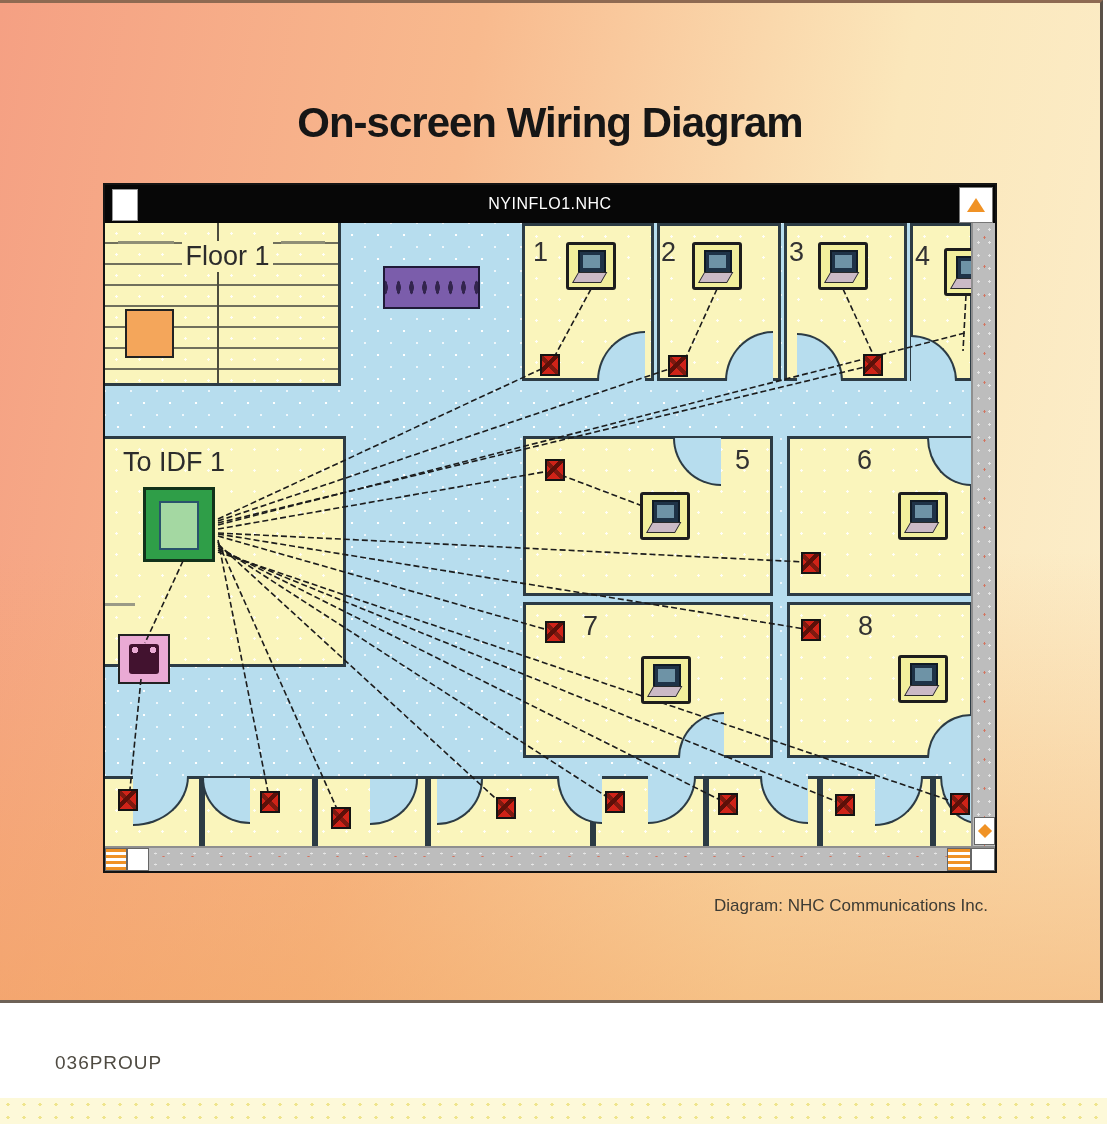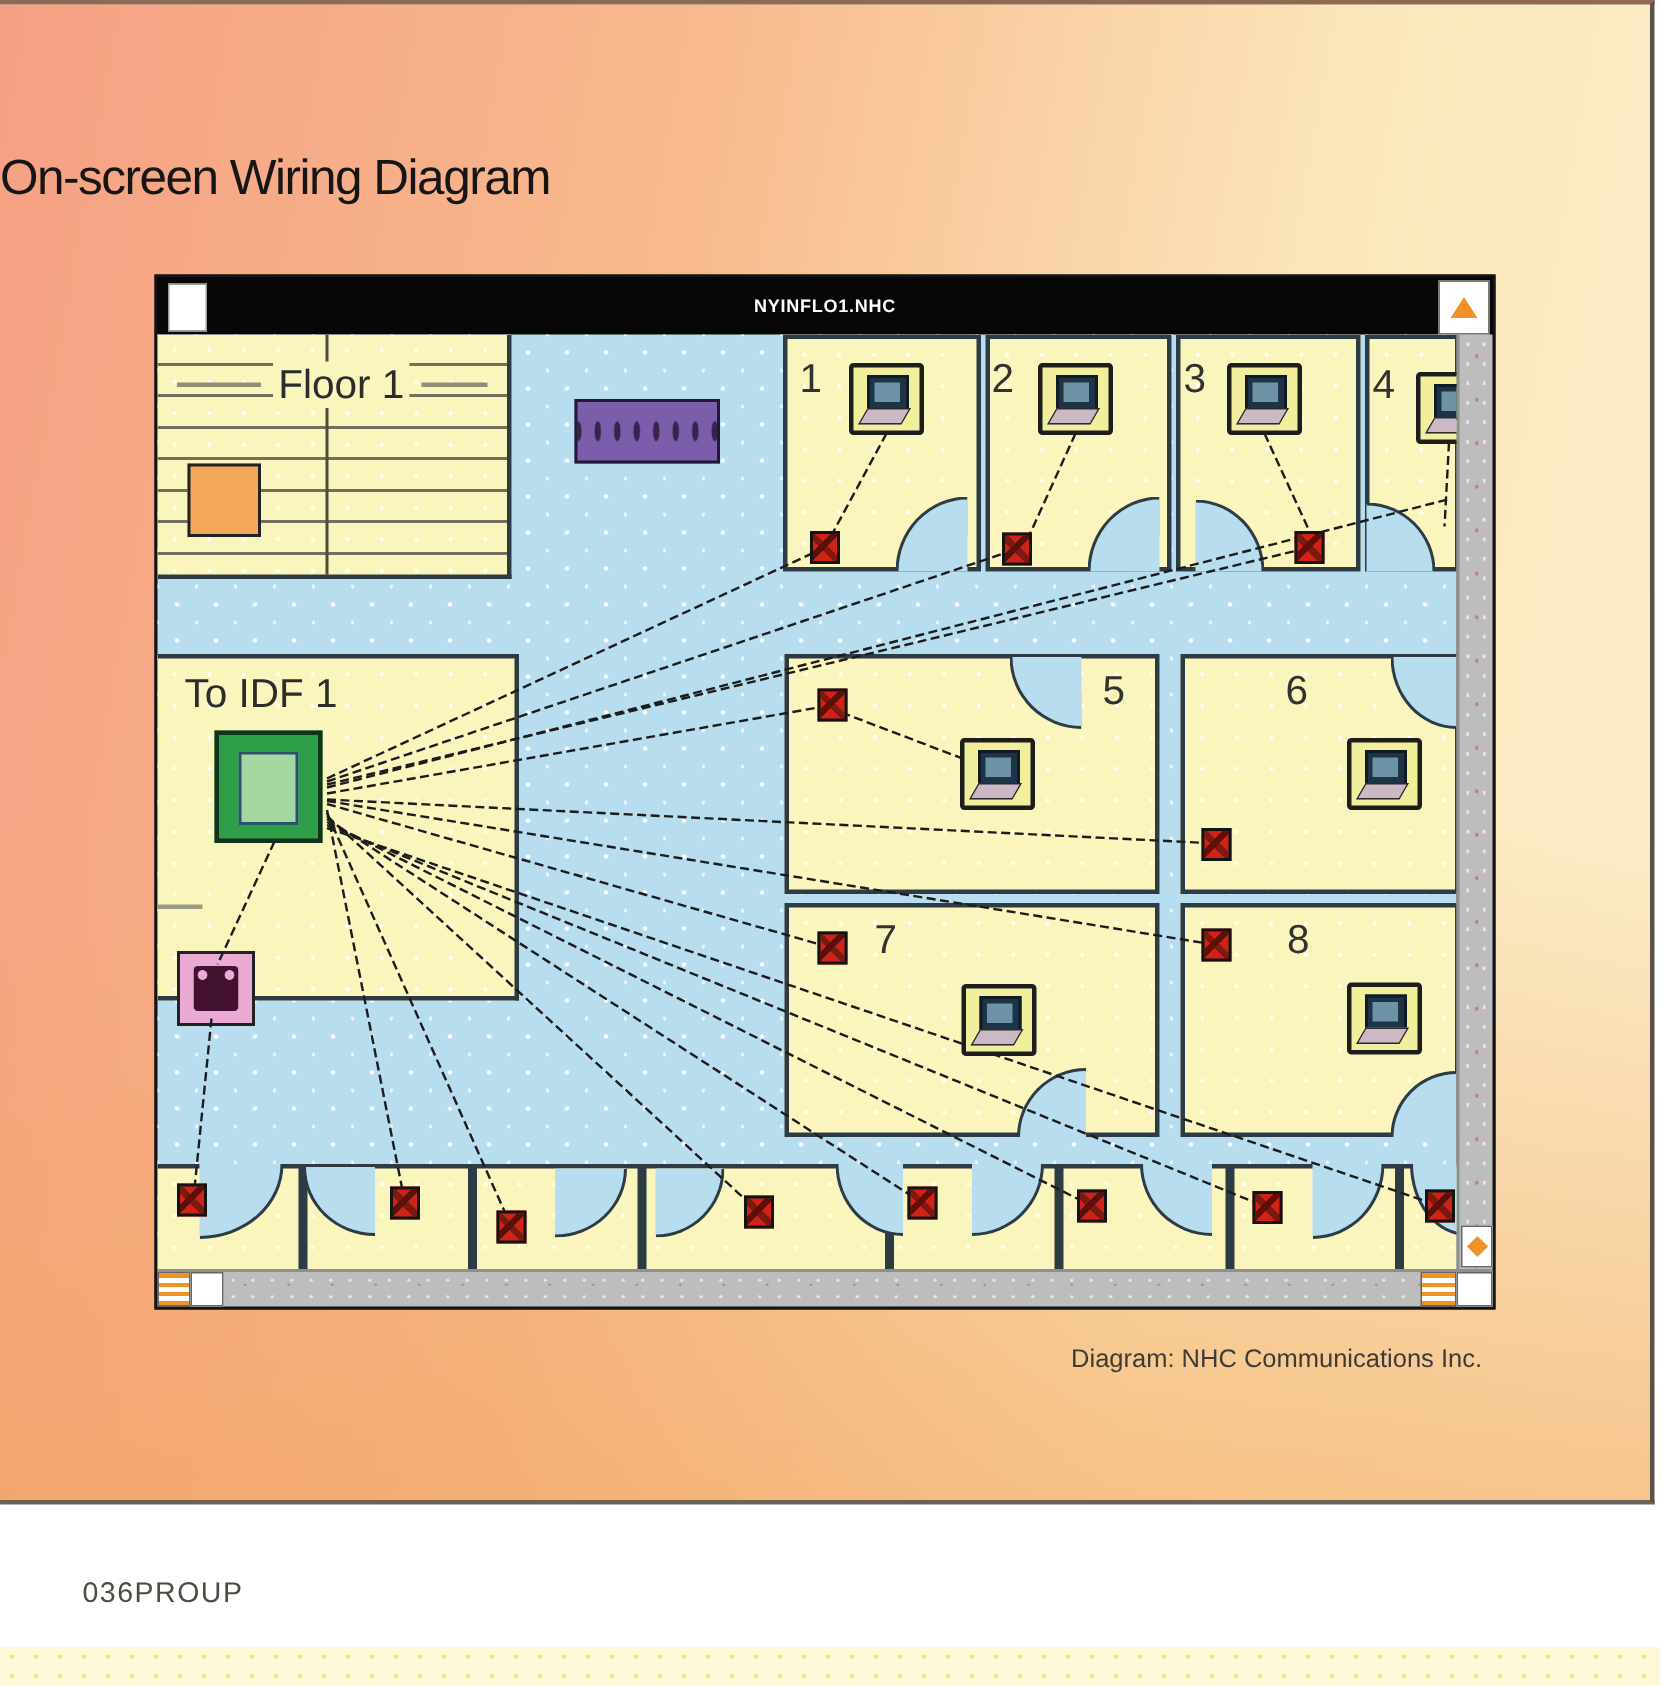--- a/index.html
+++ b/index.html
@@ -5,30 +5,30 @@
   html,body{margin:0;padding:0;}
   .page{position:relative;width:1107px;height:1124px;background:#ffffff;overflow:hidden;
         font-family:"Liberation Sans",sans-serif;}
 
   
   .art-panel{position:absolute;left:0;top:0;width:1100px;height:997px;
     border-top:3px solid #8e6a52;border-right:3px solid #5a5148;border-bottom:3px solid #6e6257;
     background:
       linear-gradient(to bottom, rgba(244,150,90,0) 55%, rgba(242,163,92,.55) 100%),
       linear-gradient(100deg,#f5a083 0%,#f8ba8e 38%,#fbe7bb 72%,#fceecb 100%);}
-  .fig-title{position:absolute;left:0;right:0;top:96px;margin:0;text-align:left;
-    font-size:33px;font-weight:normal;color:#161616;letter-spacing:-1px;}
+  .fig-title{position:absolute;left:0;right:0;top:96px;margin:0;text-align:center;
+    font-size:42px;font-weight:bold;color:#161616;letter-spacing:-1px;}
 
   
   .win{position:absolute;left:103px;top:180px;width:890px;height:686px;
        border:2px solid #141414;background:#070707;}
   .titlebar{position:relative;height:38px;background:#070707;
             display:flex;align-items:center;justify-content:center;}
   .sysbtn{position:absolute;left:7px;top:4px;width:24px;height:30px;background:#ffffff;border:1px solid #9a9a9a;}
-  .wtitle{color:#ffffff;font-size:12px;font-weight:bold;letter-spacing:.5px;}
+  .wtitle{color:#ffffff;font-size:16px;font-weight:normal;letter-spacing:.5px;}
   .maxbtn{position:absolute;right:2px;top:2px;width:32px;height:34px;background:#ffffff;
           border:1px solid #777;display:flex;align-items:center;justify-content:center;}
   .tri{width:0;height:0;border-left:9px solid transparent;border-right:9px solid transparent;
        border-bottom:14px solid #f09225;}
 
   .content{position:absolute;left:0;top:38px;width:866px;height:623px;overflow:hidden;
     background-color:#b7ddee;
     background-image:radial-gradient(#ffffff 1.3px,transparent 1.6px),
                      radial-gradient(rgba(255,255,255,.75) 1.1px,transparent 1.4px);
     background-size:26px 24px,26px 24px;background-position:0 0,13px 12px;}
@@ -42,21 +42,21 @@
     background-size:23px 21px;}
   .room-number{position:absolute;font-size:27px;color:#323232;z-index:6;}
 
   .floor1{position:absolute;left:0;top:0;width:236px;height:163px;box-sizing:border-box;
     border-right:3px solid #2c3b44;border-bottom:3px solid #2c3b44;z-index:1;
     background-color:#faf5bc;
     background-image:repeating-linear-gradient(to bottom,transparent 0 19px,#70705c 19px 21px),
                      radial-gradient(rgba(255,255,255,.9) 1.2px,transparent 1.5px);
     background-size:auto,23px 21px;}
   .floor1-divider{position:absolute;left:112px;top:0;width:2px;height:100%;background:#4c4c3e;}
-  .floor1-label{position:absolute;left:0;top:18px;width:100%;display:flex;align-items:center;
+  .floor1-label{position:absolute;left:0;top:18px;width:100%;display:flex;
     justify-content:center;gap:8px;z-index:2;}
   .floor1-label .txt{font-size:27px;color:#2c2c2c;background:#faf5bc;padding:0 3px;}
   .dash{height:3px;background:#8f8f76;}
   .dash.l{width:56px;}  .dash.r{width:44px;}
   .orange-box{position:absolute;left:20px;top:86px;width:45px;height:45px;
     background:#f4a65b;border:2px solid #222;z-index:3;}
 
   .idf-room{position:absolute;left:0;top:213px;width:241px;height:231px;box-sizing:border-box;
     border:3px solid #2c3b44;border-left:none;z-index:1;
     background-color:#faf5bc;

